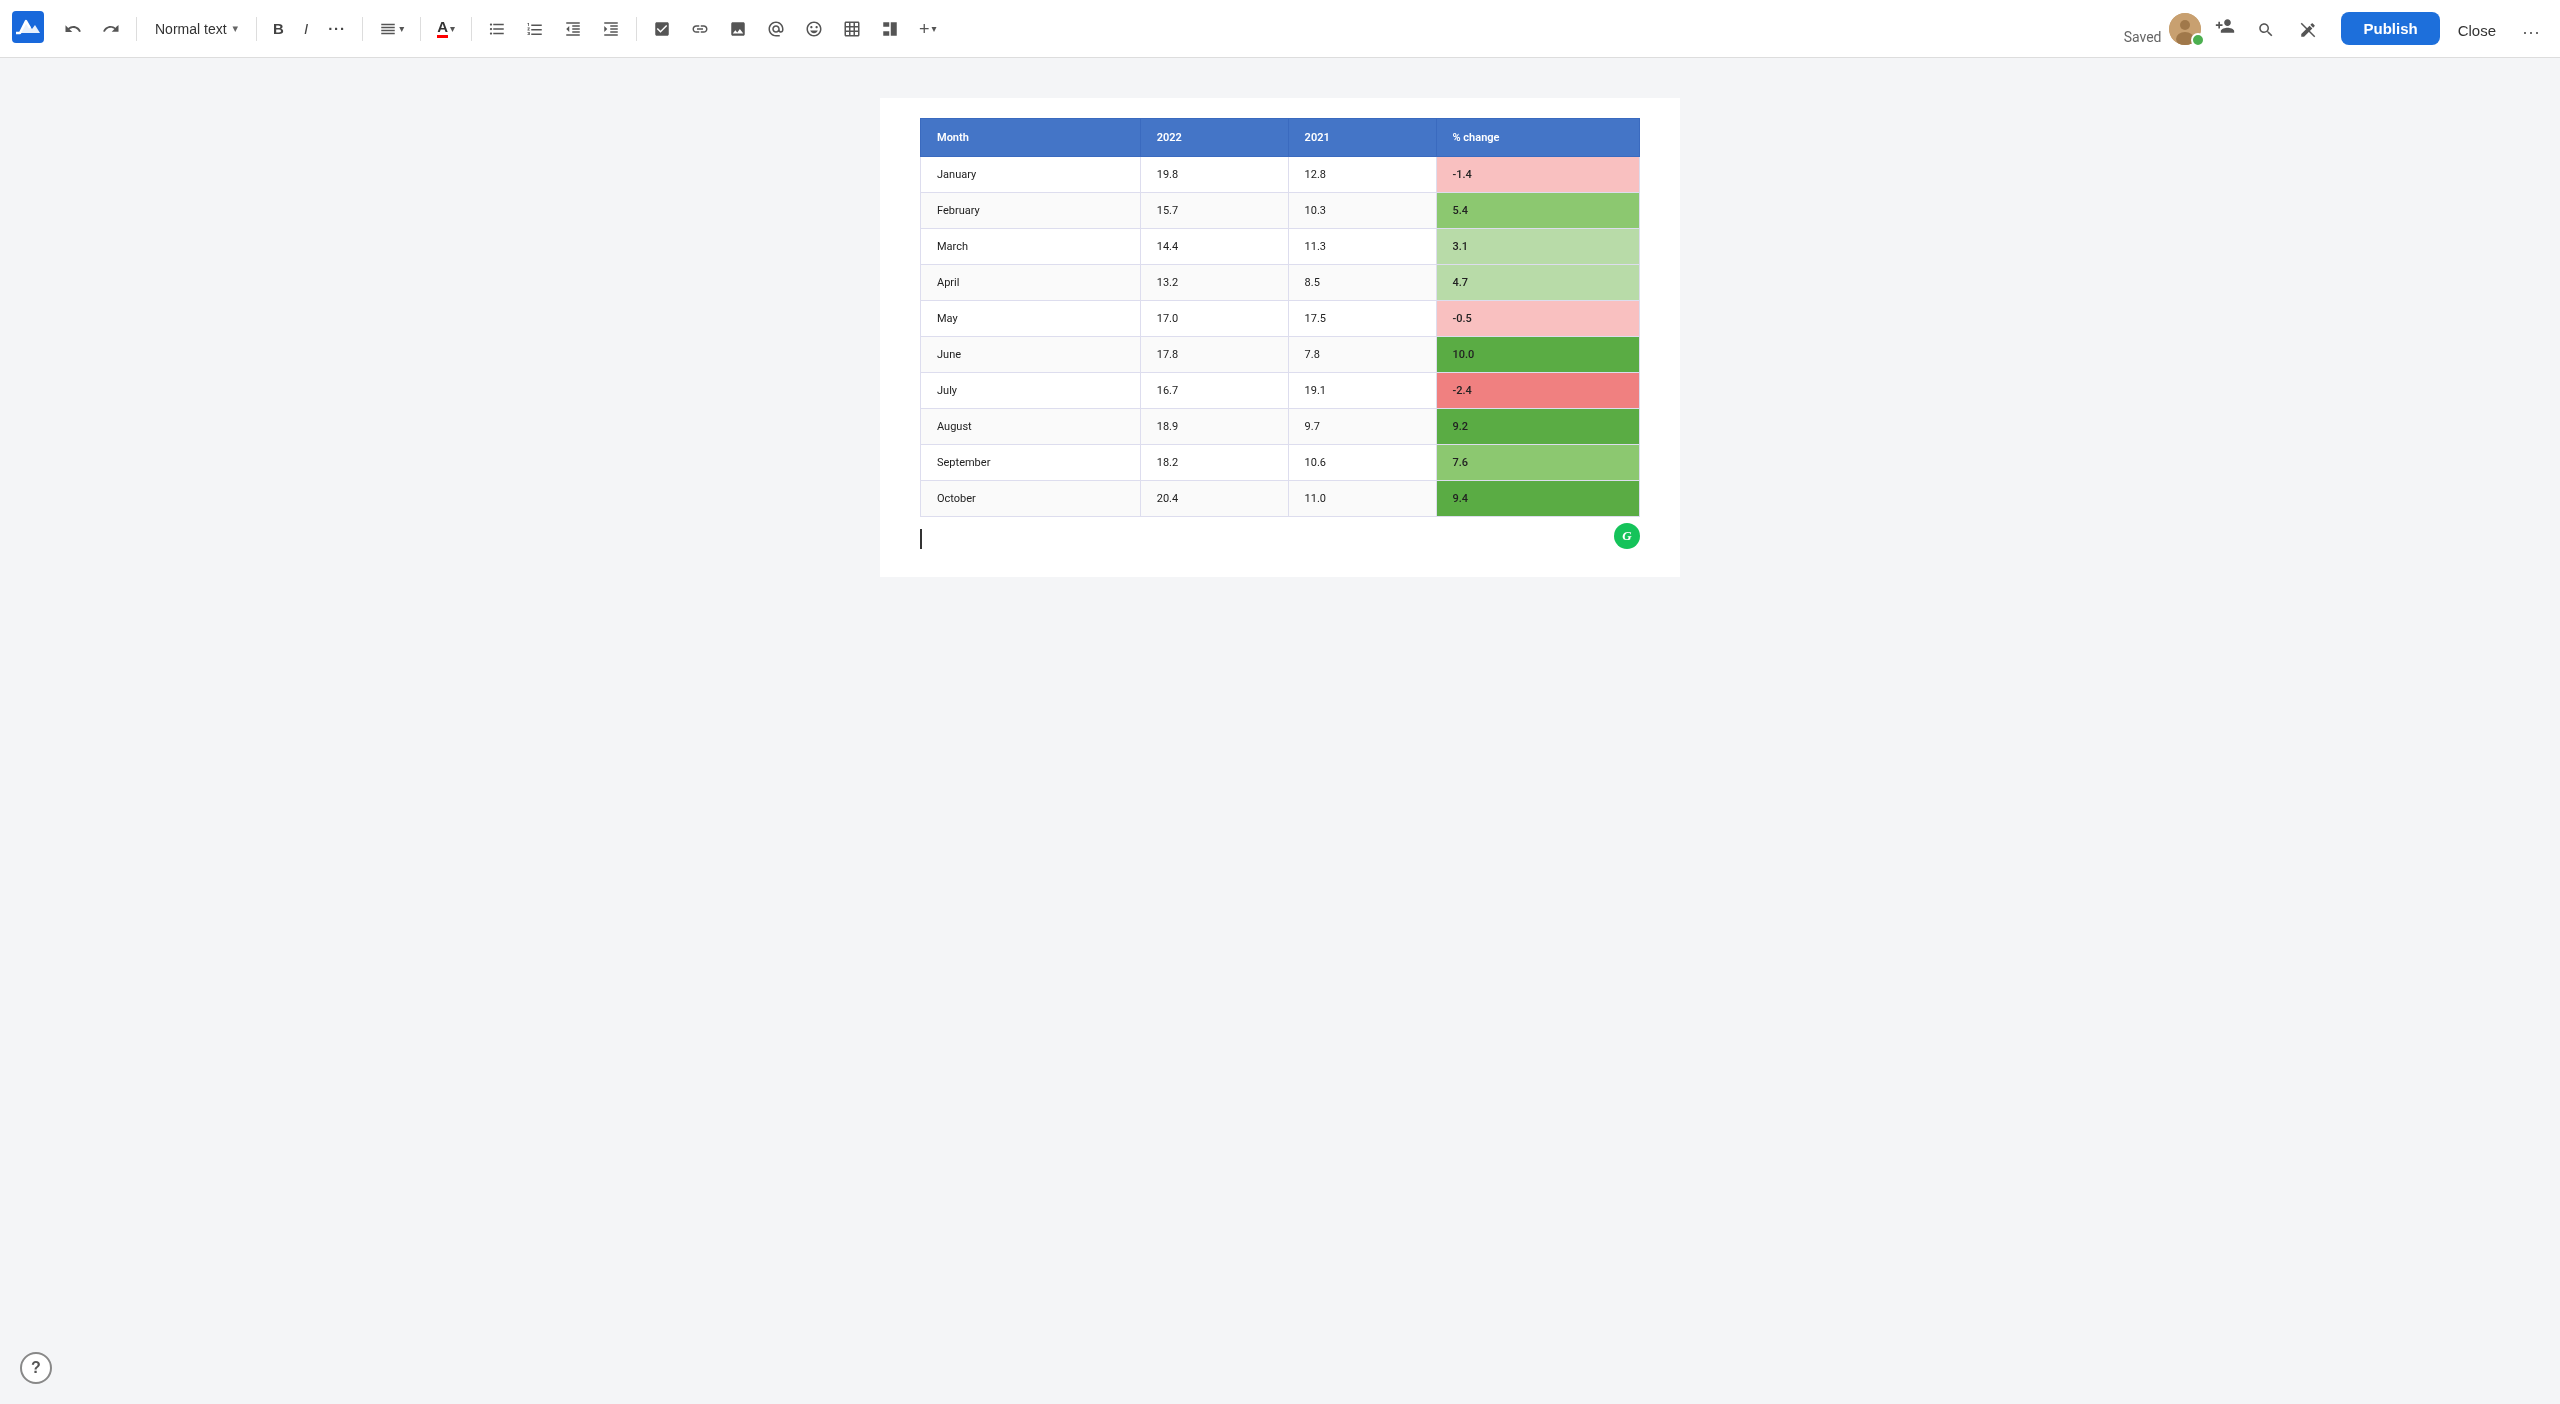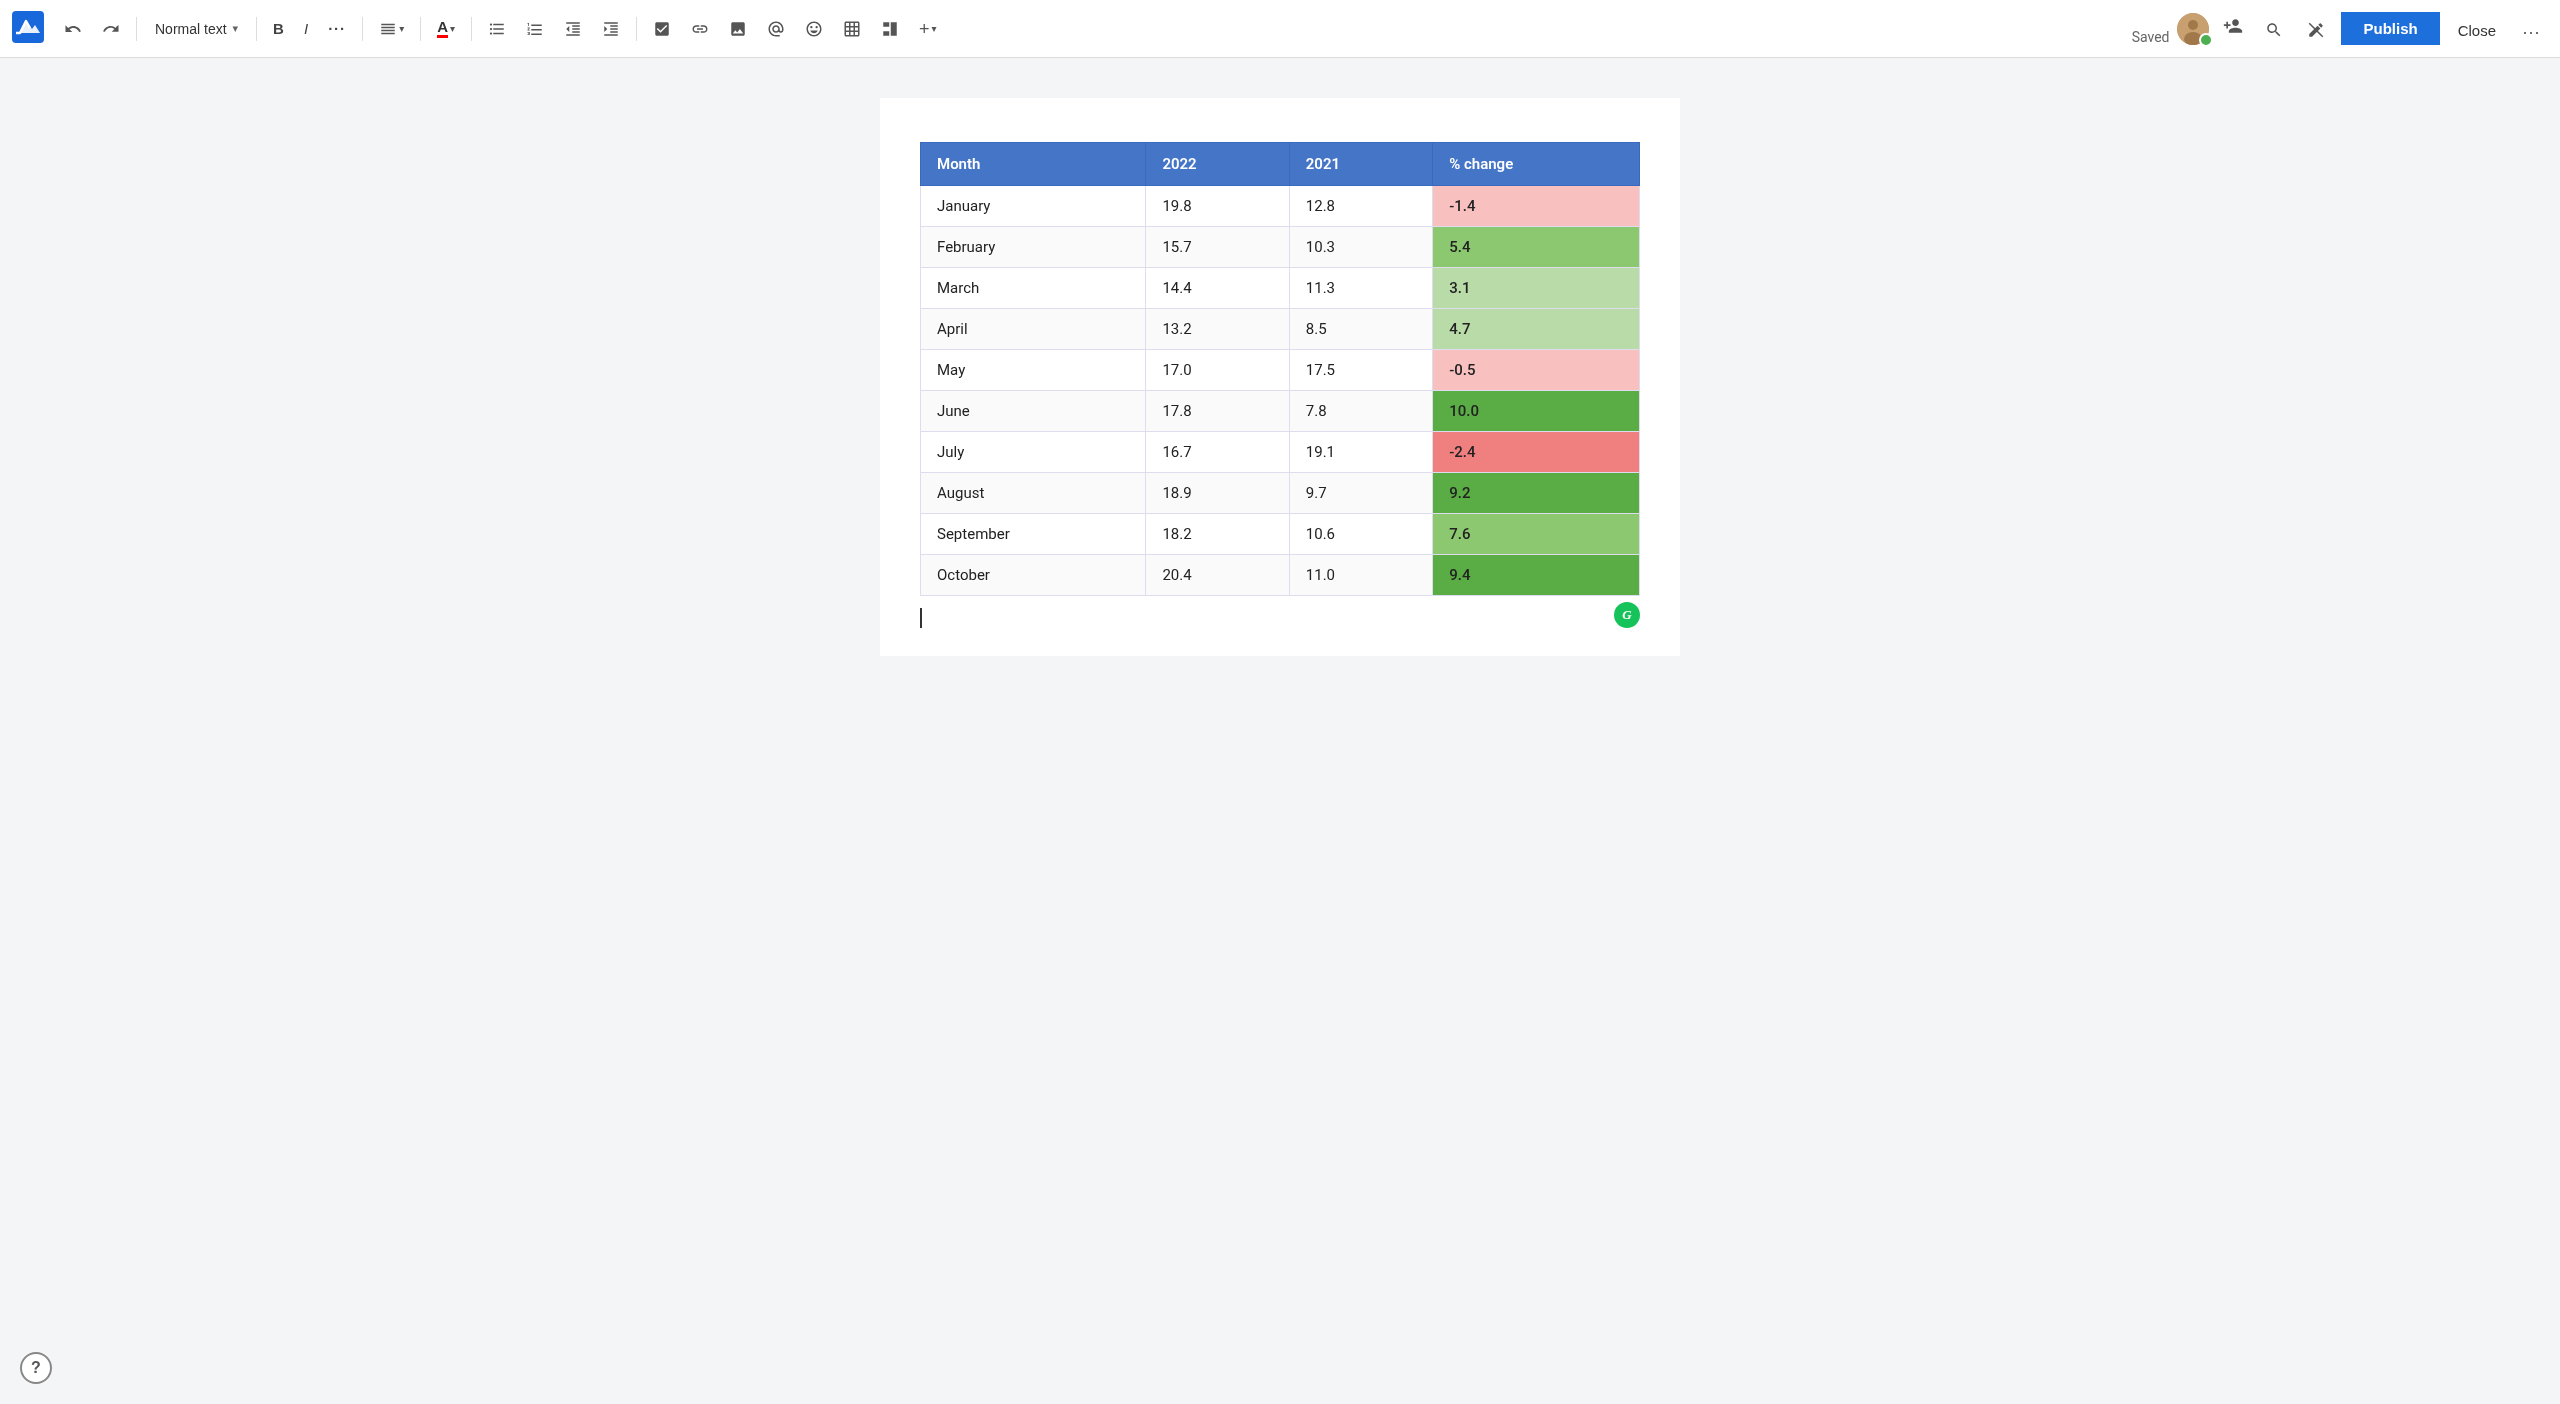--- a/index.html
+++ b/index.html
@@ -111,25 +111,26 @@
       font-size: 18px;
       color: #555;
       padding: 4px 6px;
       border-radius: 4px;
     }
 
     .publish-btn {
       background: #1d6fdb;
       color: #fff;
       border: none;
-      border-radius: 0;
+      border-radius: 8px;
       padding: 8px 22px;
       font-size: 15px;
       font-weight: 600;
       cursor: pointer;
+      margin-left: 8px;
     }
 
     .close-btn {
       border: none;
       background: none;
       cursor: pointer;
       font-size: 15px;
       color: #333;
       padding: 6px 10px;
       border-radius: 4px;
@@ -162,22 +163,21 @@
       background: #fff;
       min-height: 400px;
       padding: 20px 40px;
       position: relative;
     }
 
     
     .data-table {
       border-collapse: collapse;
       width: 100%;
-      font-size: 15px;
-      margin-top: 24px;
+      font-size: 11px;
     }
 
     .data-table th {
       background: #4475c7;
       color: #fff;
       padding: 12px 16px;
       text-align: left;
       font-weight: 600;
       border: 1px solid #3a6abf;
     }

